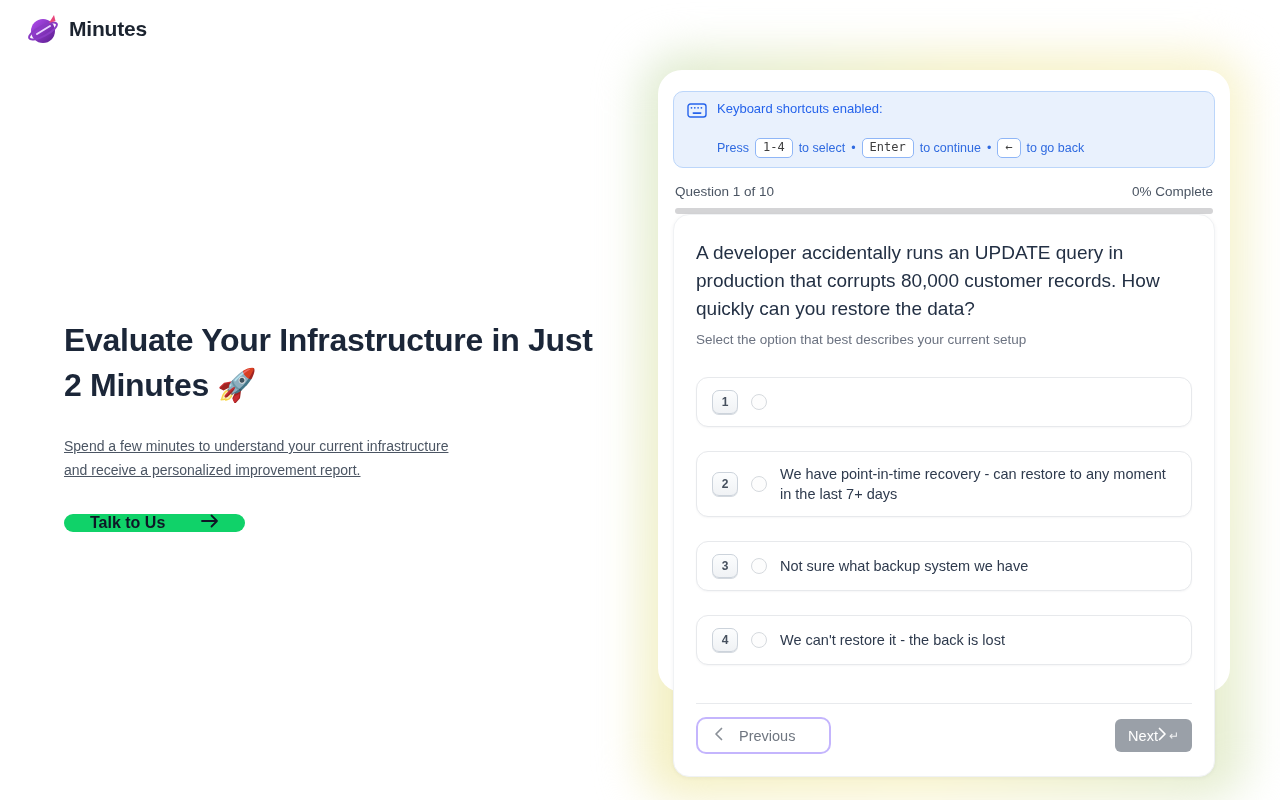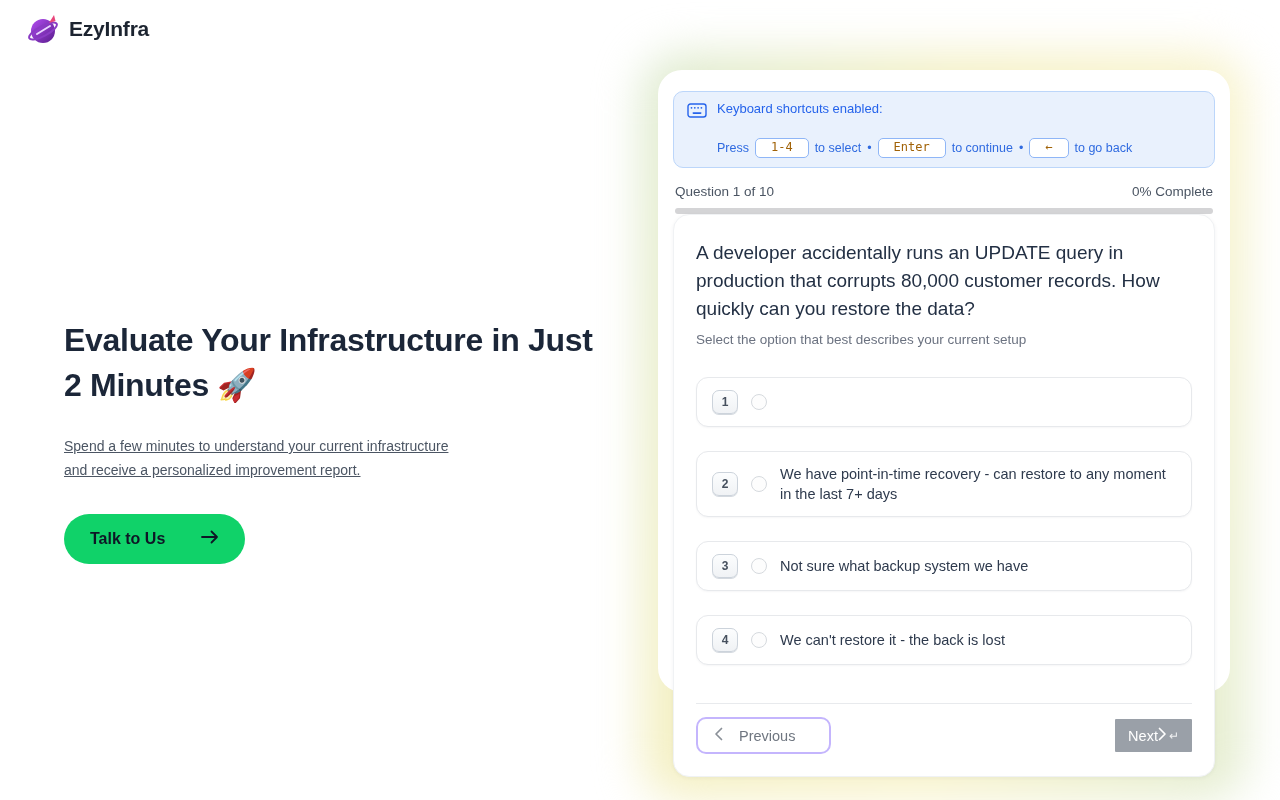--- a/index.html
+++ b/index.html
@@ -34,21 +34,21 @@
     margin-top: 26px;
     font-size: 14px; line-height: 24px; color: #4b5563;
     white-space: pre-line;
     text-decoration: underline;
   }
   .cta-button {
     margin-top: 32px;
     display: inline-flex; align-items: center; gap: 36px;
     background: #10d269;
     border: none; border-radius: 28px;
-    padding: 16px 26px;
+    padding: 0 26px;
     font-family: "Liberation Sans", sans-serif;
     font-size: 16px; font-weight: 600; color: #0e1726;
     cursor: pointer;
   }
 
   
   .quiz-glow {
     position: absolute; left: 642px; top: 54px; width: 604px; height: 746px;
     background: linear-gradient(115deg, #dcead0 0%, #f4f0c4 35%, #f8f3cd 65%, #e3edd2 100%);
     border-radius: 40px;
@@ -71,25 +71,25 @@
     color: #2563eb;
   }
   .shortcuts-icon { flex: 0 0 auto; margin-top: 2px; }
   .shortcuts-line1 { font-size: 13px; font-weight: 500; color: #2563eb; }
   .shortcuts-line2 {
     margin-top: 22px; font-size: 12.5px; color: #2f6ae0;
     display: flex; align-items: center; gap: 6px; flex-wrap: wrap;
   }
   kbd {
     font-family: "DejaVu Sans Mono", monospace;
-    font-size: 12px; color: #a16207;
+    font-size: 12px; color: #404040;
     background: #ffffff;
     border: 1px solid #8fb6f7;
     border-radius: 5px;
-    padding: 1px 15px 2px;
+    padding: 1px 7px 2px;
     line-height: 15px;
   }
 
   
   .progress-row {
     margin: 16px 2px 0;
     display: flex; justify-content: space-between;
     font-size: 13.5px; color: #4b5563;
   }
   .progress-track {
@@ -165,21 +165,21 @@
     border-radius: 10px;
     padding: 8px 34px 8px 16px;
     font-family: "Liberation Sans", sans-serif;
     font-size: 14.5px; color: #6f7680;
     cursor: pointer;
   }
   .next-button {
     display: inline-flex; align-items: center; 
     background: #9aa0a8;
     border: none;
-    border-radius: 1px;
+    border-radius: 6px;
     padding: 8px 13px;
     font-family: "Liberation Sans", sans-serif;
     font-size: 14.5px; color: #ffffff;
     cursor: default;
   }
   .next-key { font-size: 12px; opacity: 0.85; margin-left: 2px; }
   .chev { display: inline-block; }
 </style>
 </head>
 <body>
@@ -192,21 +192,21 @@
           <stop offset="0" stop-color="#b14cf0"></stop>
           <stop offset="1" stop-color="#5b1e8e"></stop>
         </linearGradient>
       </defs>
       <circle cx="16" cy="19" r="12" fill="url(#pg)"></circle>
       <ellipse cx="16" cy="19" rx="15.5" ry="5" fill="none" stroke="#8a3bc4" stroke-width="2" transform="rotate(-28 16 19)"></ellipse>
       <path d="M22 11 L27 3 L28.5 9 Z" fill="#e8447a"></path>
       <path d="M10 22 L23 14" stroke="#e9d5ff" stroke-width="2" stroke-linecap="round"></path>
     </svg>
   </span>
-  <span class="logo-text">EzyInfra</span>
+  <span class="logo-text">Minutes</span>
 </div>
 
 <div class="hero">
   <h1 class="hero-title">Evaluate Your Infrastructure in Just
 2 Minutes 🚀</h1>
   <p class="hero-subtitle">Spend a few minutes to understand your current infrastructure
 and receive a personalized improvement report.</p>
   <button class="cta-button">
     <span>Talk to Us</span>
     <span class="chev">

